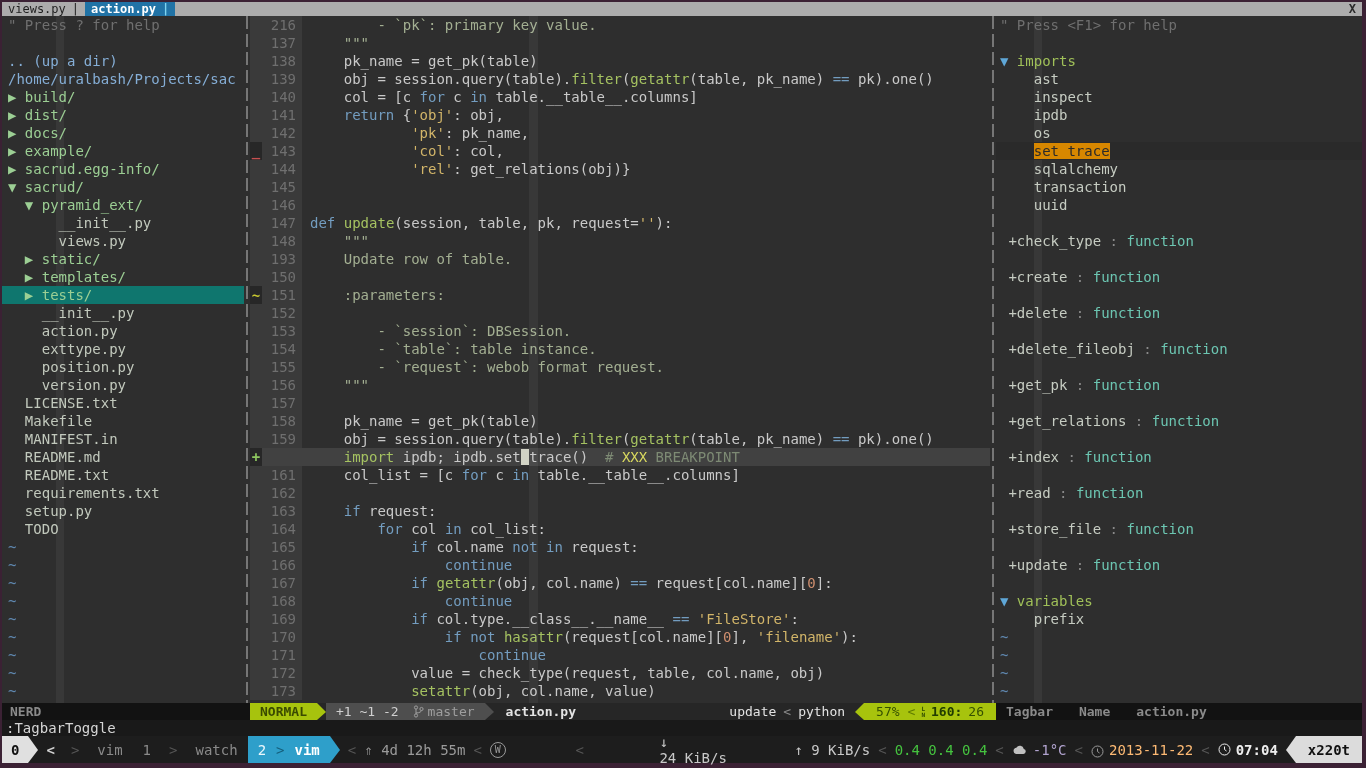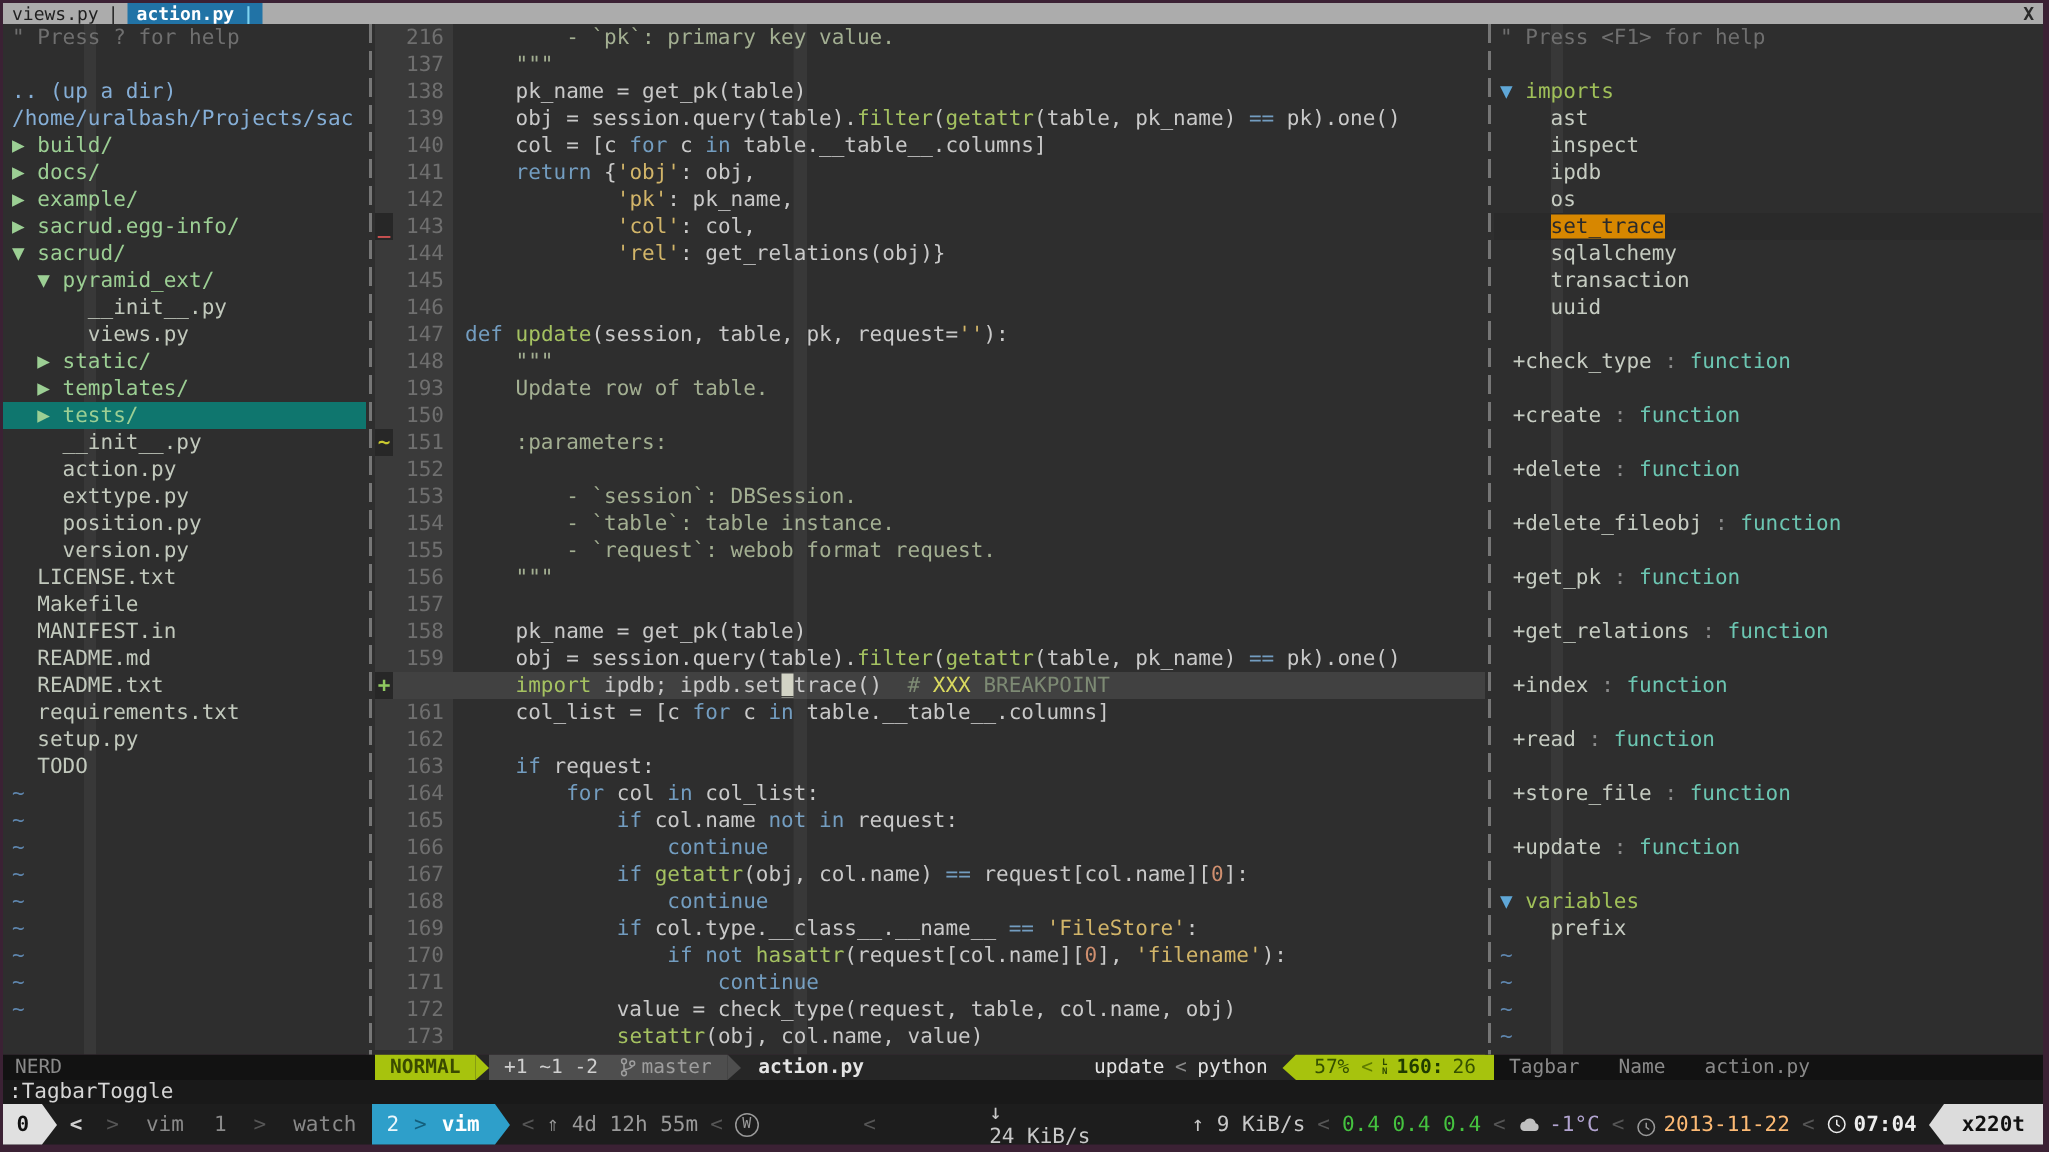--- a/index.html
+++ b/index.html
@@ -60,21 +60,21 @@
   .tb-arrow { color:#5fa7d7; }
   .tb-kind { color:#a0c059; }
   .tb-tag  { color:#c6ccc2; }
   .tb-colon{ color:#8a8a8a; }
   .tb-type { color:#6cc6b2; }
   .tb-hl   { background:#d78700; color:#2a2a2a; }
   .row.tb-hlrow { background:#2a2a2a; }
 
   
   .statusrow { height:17px; display:flex; flex:0 0 auto; font-size:13px; line-height:17px; }
-  .st-inactive { background:#121212; color:#8a8a8a; }
+  .st-inactive { background:#121212; color:#8a8a8a;font-weight:bold; }
   .st-nerd { width:248px; padding-left:8px; }
   .st-tag  { flex:1 1 auto; padding-left:10px; display:flex; }
   .st-tag span { margin-right:26px; }
   .st-main { width:746px; background:#262626; display:flex; align-items:stretch; color:#e4e4e4; }
   .seg { display:flex; align-items:center; white-space:pre; }
   .seg-mode { background:#a7c30d; color:#3a4a00; font-weight:bold; padding:0 10px; }
   .arr-r-green { width:0; height:0; border-top:9px solid transparent; border-bottom:8px solid transparent; border-left:9px solid #a7c30d; }
   .seg-git { background:#4e4e4e; color:#d0d0d0; padding:0 10px; }
   .seg-git .branch { color:#9e9e9e; margin-left:14px; display:inline-flex; align-items:center; }
   .seg-git svg { margin-right:4px; }
@@ -137,20 +137,21 @@
   <div class="main">
 
     <div class="pane nerdtree">
       <div class="curcol" style="left:54px;"></div>
       <div id="nt-rows">
           <div class="row nt-help">" Press ? for help</div>
           <div class="row"></div>
           <div class="row nt-path">.. (up a dir)</div>
           <div class="row nt-path">/home/uralbash/Projects/sac</div>
           <div class="row nt-dir">▶ build/</div>
+          <div class="row nt-dir">▶ dist/</div>
           <div class="row nt-dir">▶ docs/</div>
           <div class="row nt-dir">▶ example/</div>
           <div class="row nt-dir">▶ sacrud.egg-info/</div>
           <div class="row nt-dir">▼ sacrud/</div>
           <div class="row nt-dir">  ▼ pyramid_ext/</div>
           <div class="row nt-file">      __init__.py</div>
           <div class="row nt-file">      views.py</div>
           <div class="row nt-dir">  ▶ static/</div>
           <div class="row nt-dir">  ▶ templates/</div>
           <div class="row nt-dir cline">  ▶ tests/</div>

